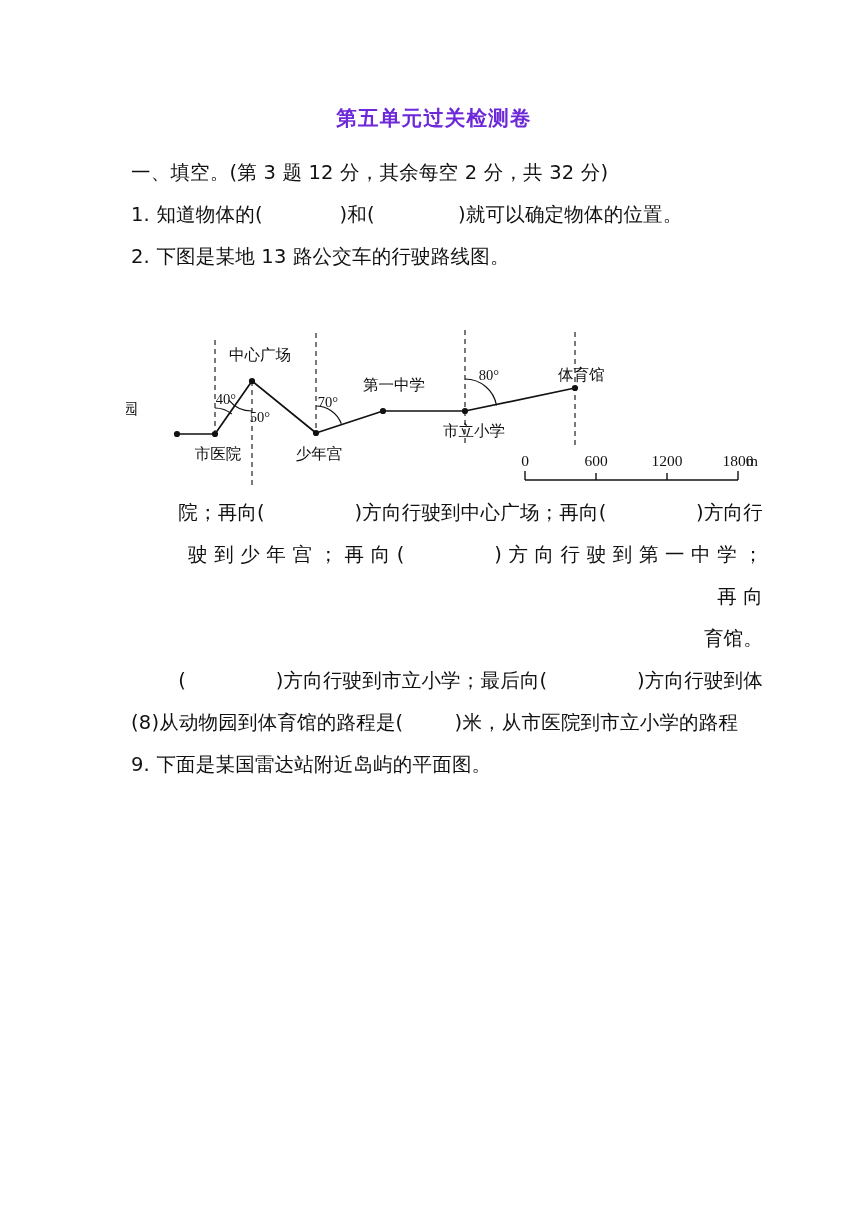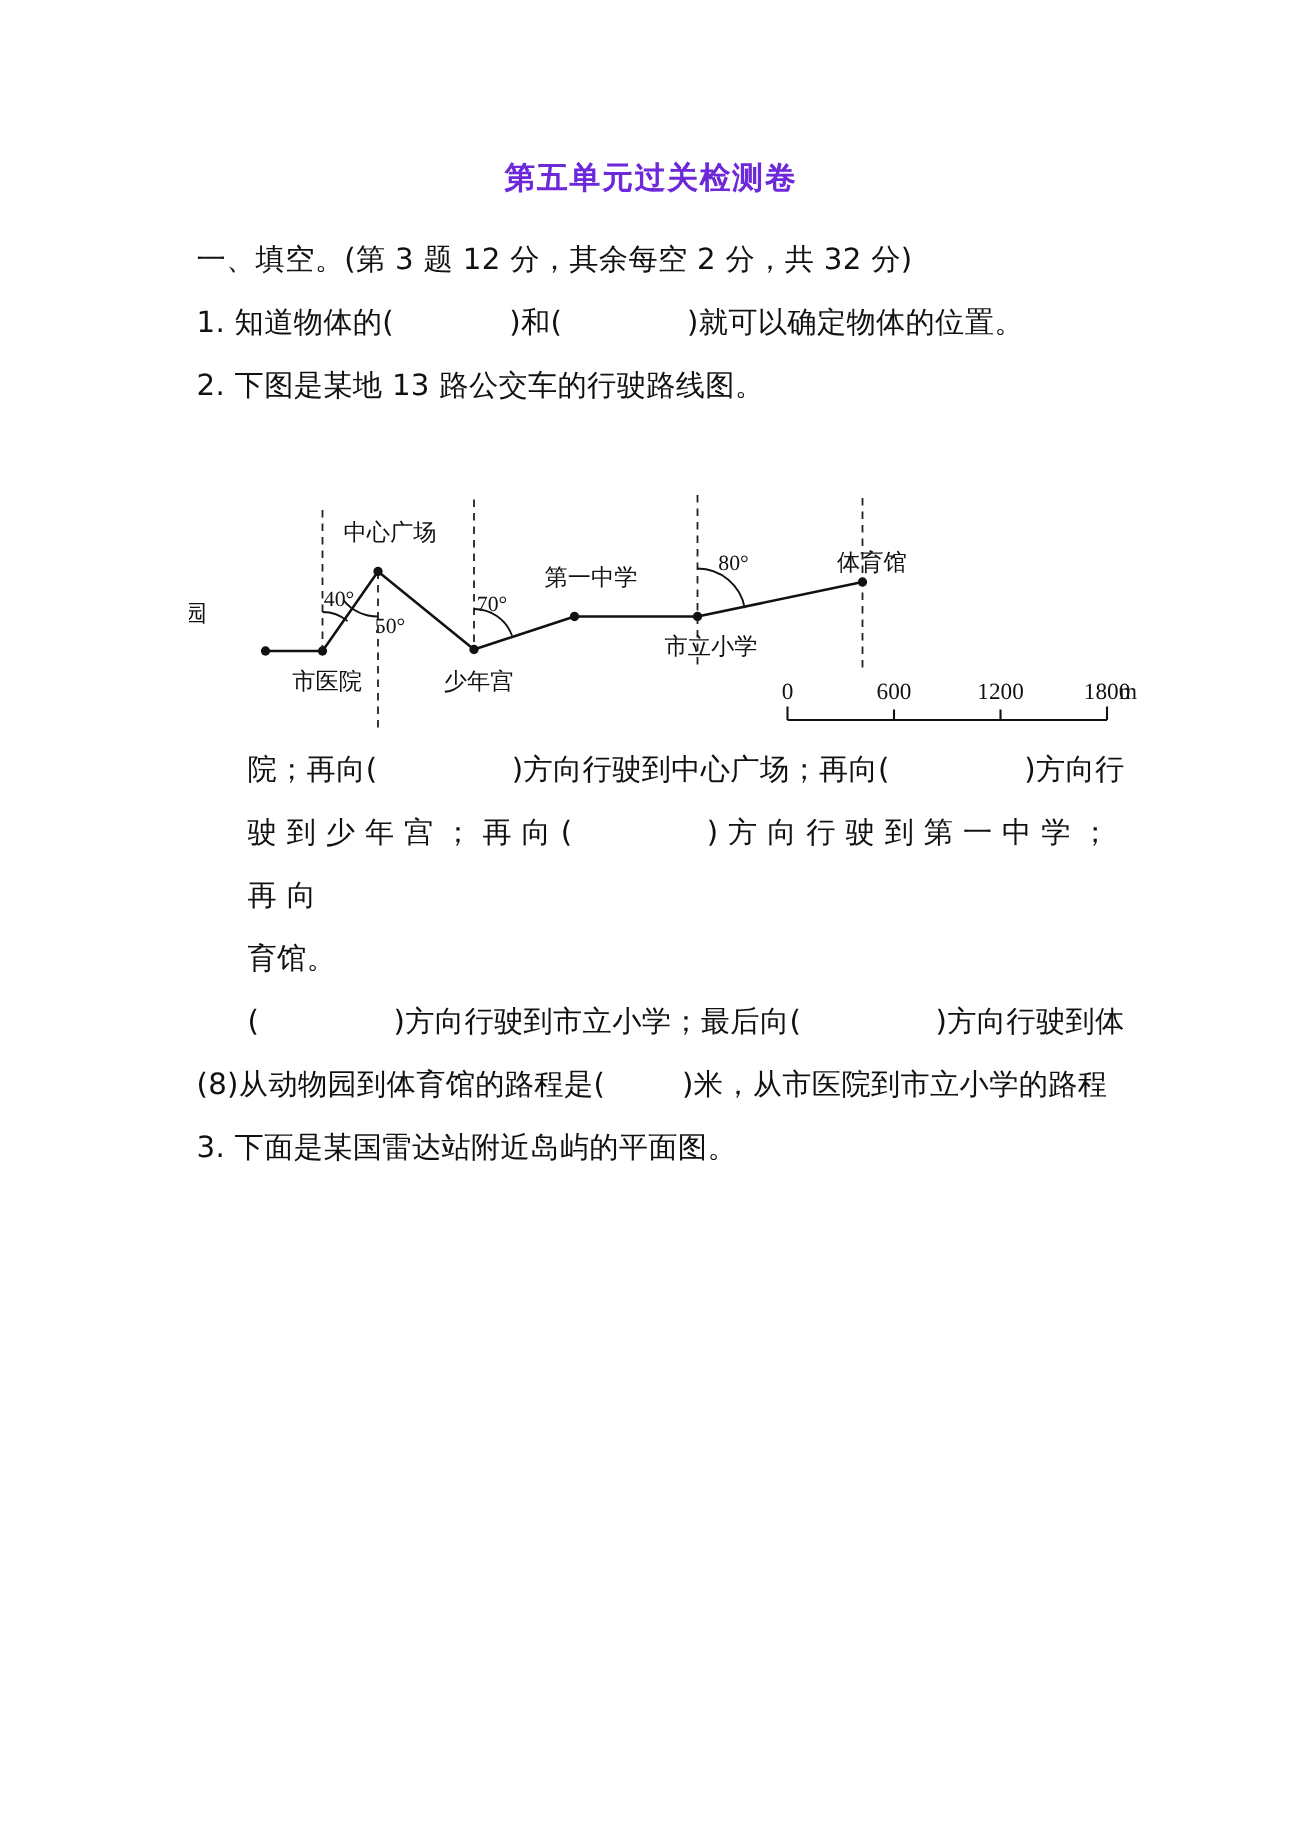--- a/index.html
+++ b/index.html
@@ -54,20 +54,21 @@
     letter-spacing: 0.2px;
   }
 
   .line.section-head {
     margin-bottom: 0px;
   }
 
   .hang {
     text-indent: 0;
     padding-left: 34px;
+    text-align: right;
   }
 
   
   .figure {
     position: absolute;
     left: 126px;
     top: 296px;
     width: 636px;
     height: 200px;
   }
@@ -94,21 +95,21 @@
 
     <div style="height:214px"></div>
 
     <div class="line cjk hang">院；再向(              )方向行驶到中心广场；再向(              )方向行</div>
     <div class="line cjk hang">驶 到 少 年 宫 ； 再 向 (              ) 方 向 行 驶 到 第 一 中 学 ； 再 向</div>
     <div class="line cjk hang">育馆。</div>
     <div class="line cjk hang">(              )方向行驶到市立小学；最后向(              )方向行驶到体</div>
 
     <div class="line cjk">(8)从动物园到体育馆的路程是(        )米，从市医院到市立小学的路程</div>
 
-    <div class="line cjk">3. 下面是某国雷达站附近岛屿的平面图。</div>
+    <div class="line cjk">9. 下面是某国雷达站附近岛屿的平面图。</div>
   </div>
 
   <div class="figure">
     <svg id="route-svg" width="636" height="200" viewBox="0 0 636 200" xmlns="http://www.w3.org/2000/svg">
       <g id="g-dashed">
           <line x1="89" y1="44" x2="89" y2="140" stroke="#222" stroke-width="1.2" stroke-dasharray="5 4"></line>
           <line x1="126" y1="85" x2="126" y2="192" stroke="#222" stroke-width="1.2" stroke-dasharray="5 4"></line>
           <line x1="190" y1="37" x2="190" y2="140" stroke="#222" stroke-width="1.2" stroke-dasharray="5 4"></line>
           <line x1="339" y1="34" x2="339" y2="150" stroke="#222" stroke-width="1.2" stroke-dasharray="5 4"></line>
           <line x1="449" y1="36" x2="449" y2="150" stroke="#222" stroke-width="1.2" stroke-dasharray="5 4"></line>

